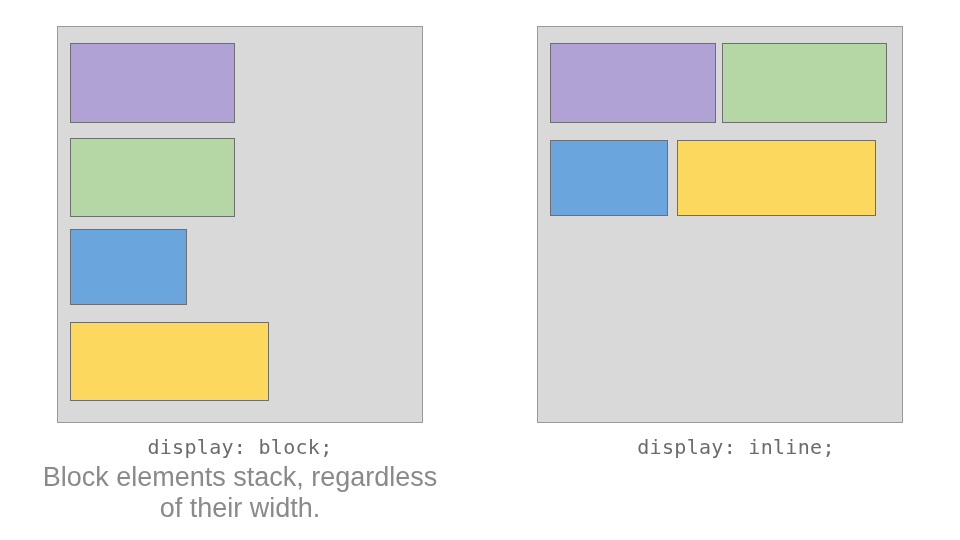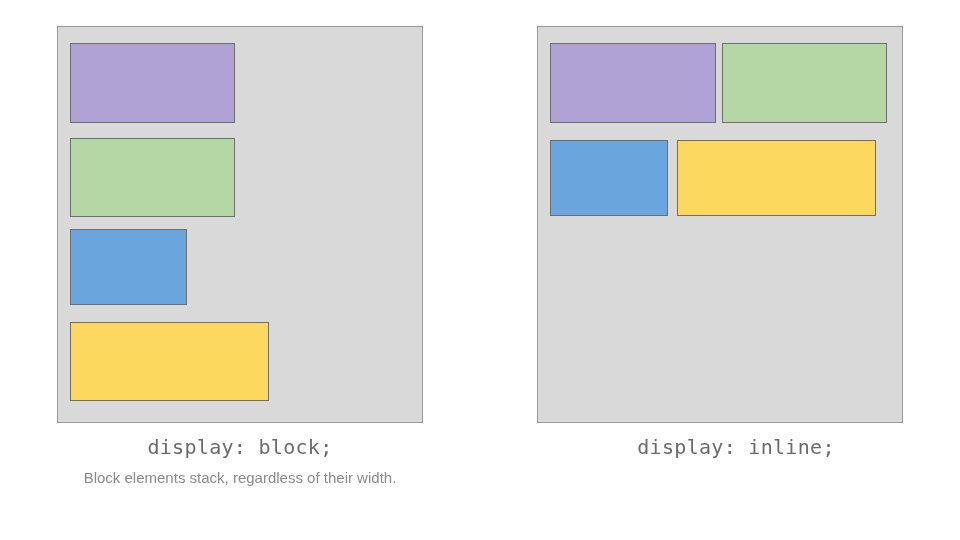--- a/index.html
+++ b/index.html
@@ -73,21 +73,21 @@
   .caption-code {
     font-family: "DejaVu Sans Mono", "Liberation Mono", monospace;
     font-size: 20px;
     color: #6b6b6b;
     line-height: 30px;
     letter-spacing: 0.3px;
     white-space: pre;
   }
   .caption-desc {
     font-family: "Liberation Sans", sans-serif;
-    font-size: 15px;
+    font-size: 27px;
     color: #8a8a8a;
     line-height: 31px;
     padding: 0 28px;
     font-weight: 400;
   }
 </style>
 </head>
 <body style="background: rgb(255, 255, 255);">
 
 <div class="figure">

